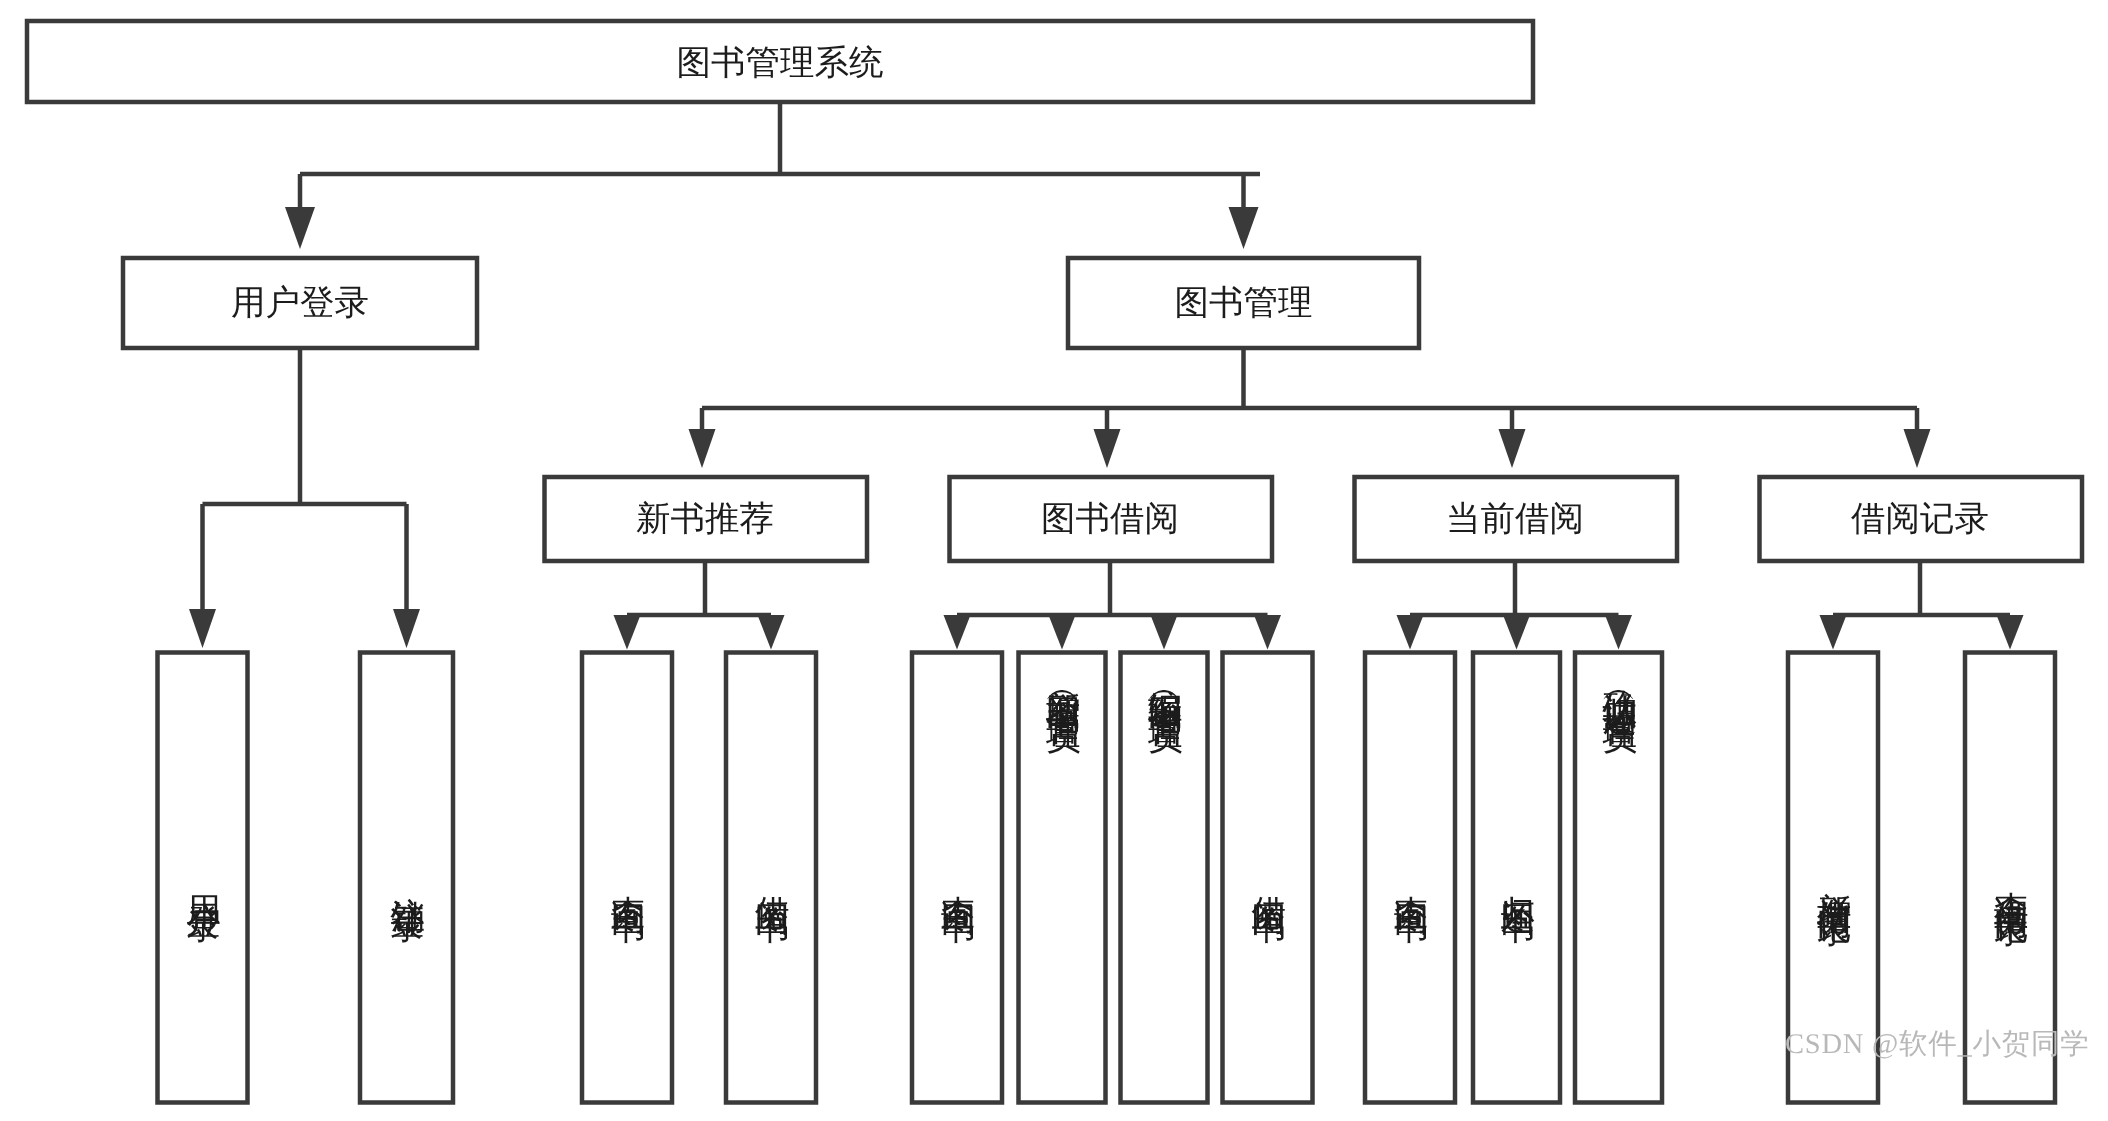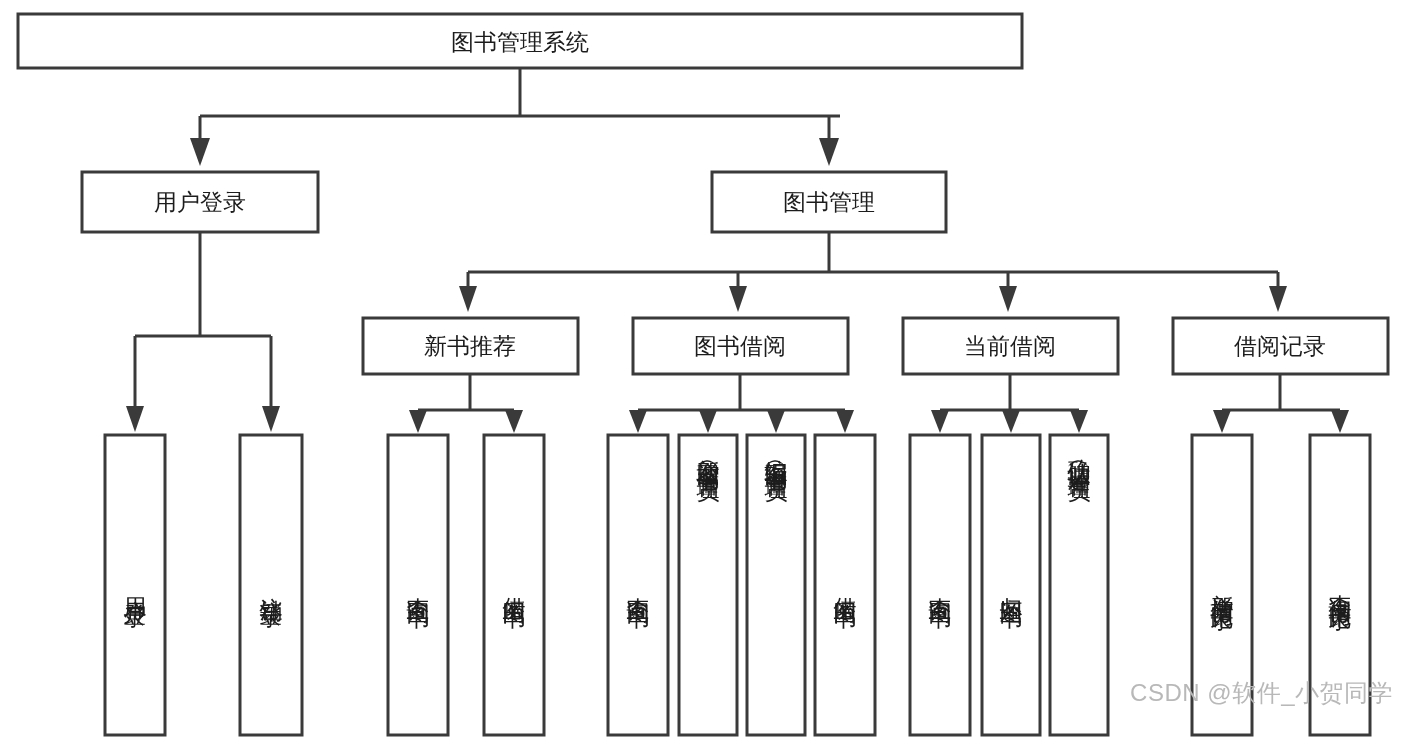--- a/index.html
+++ b/index.html
@@ -70,22 +70,22 @@
   .leaf-label-wrap {
     position: absolute;
     display: flex;
     align-items: center;
     justify-content: center;
   }
   #watermark {
     position: absolute;
     right: 12px;
     bottom: 8px;
-    font-family: Liberation Sans, sans-serif;
-    font-size: 24px;
+    font-family: Liberation Serif, serif;
+    font-size: 19px;
     color: #b8b8b8;
     white-space: nowrap;
     user-select: none;
     letter-spacing: 0.5px;
   }
 </style>
 </head>
 <body>
 
 <div id="diagram-root">

